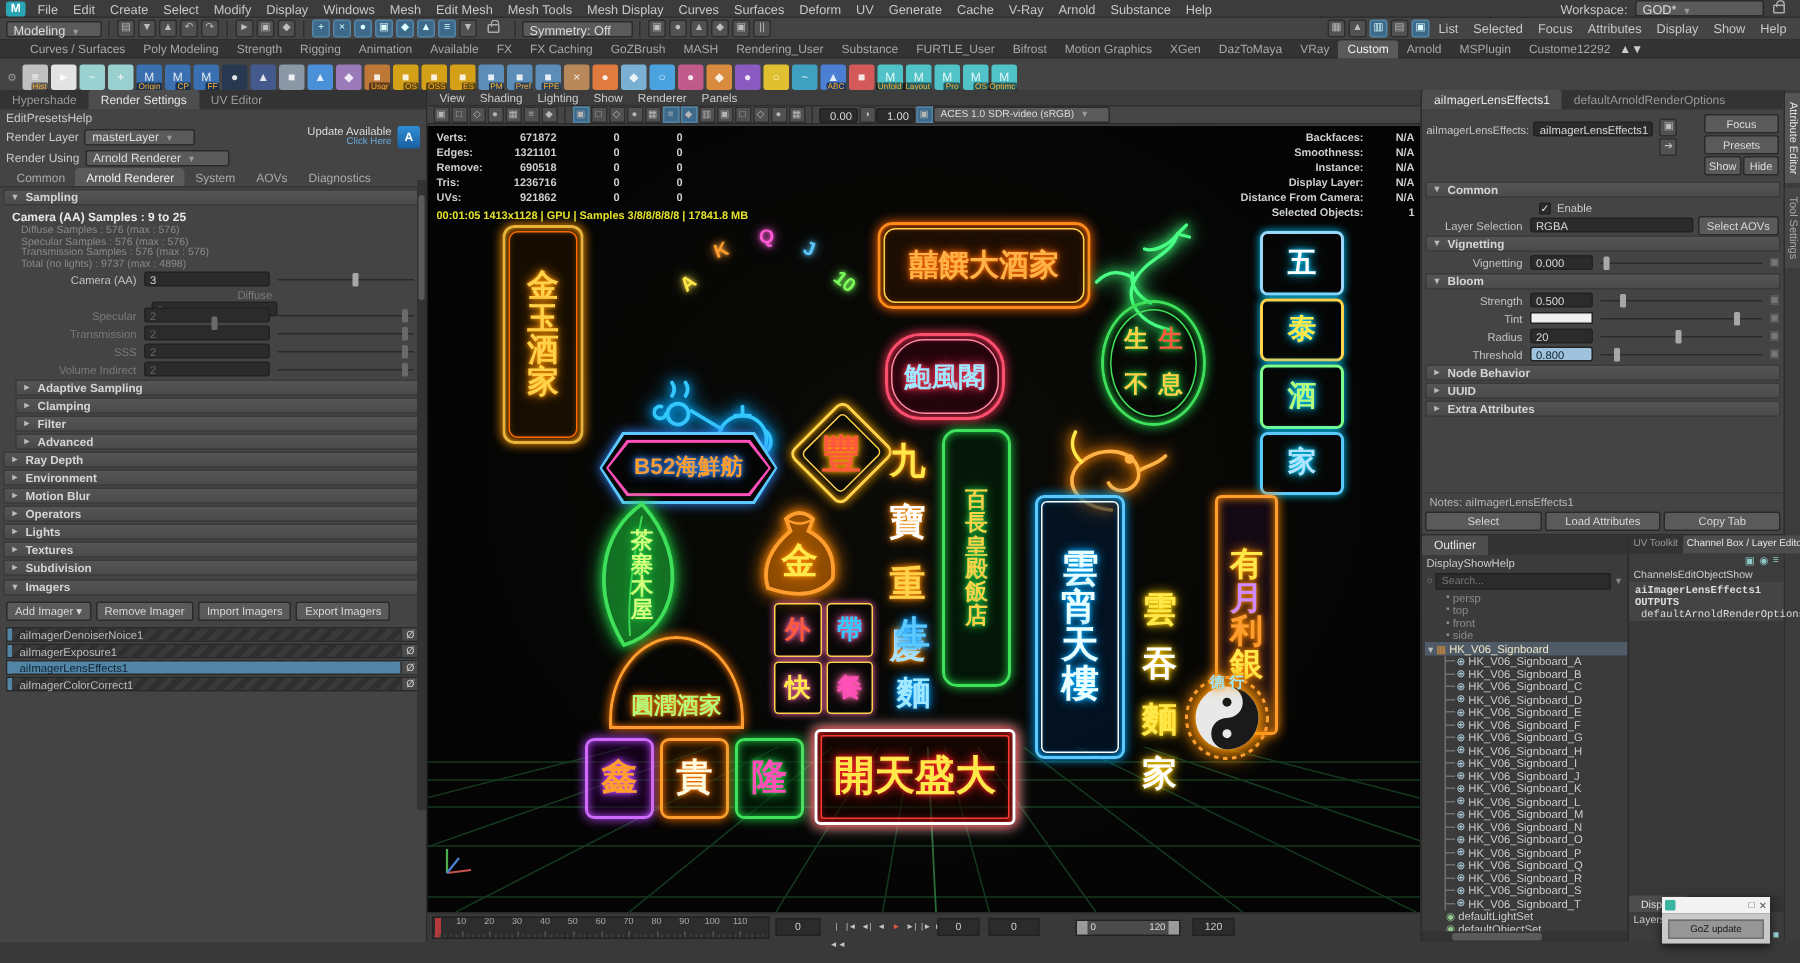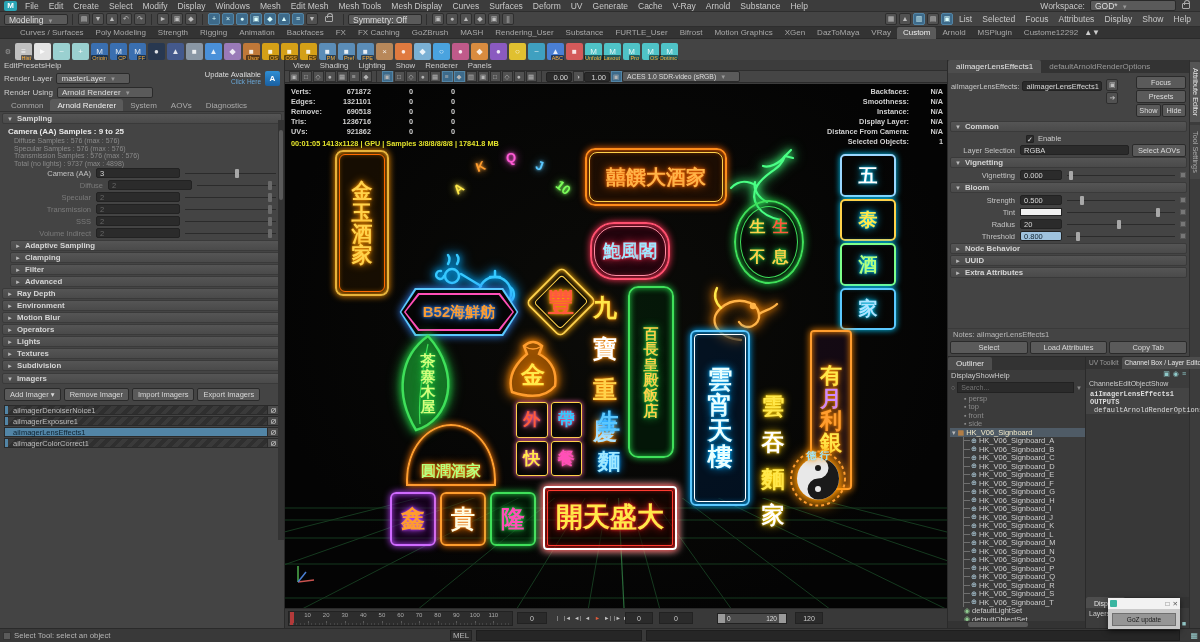--- a/index.html
+++ b/index.html
@@ -272,21 +272,21 @@
         <span class="mi">Help</span>
       </div>
   </div>
 
   <div id="shelf-tabs" class="flex">
       <span class="stab">Curves / Surfaces</span>
       <span class="stab">Poly Modeling</span>
       <span class="stab">Strength</span>
       <span class="stab">Rigging</span>
       <span class="stab">Animation</span>
-      <span class="stab">Backfaces</span>
+      <span class="stab">Available</span>
       <span class="stab">FX</span>
       <span class="stab">FX Caching</span>
       <span class="stab">GoZBrush</span>
       <span class="stab">MASH</span>
       <span class="stab">Rendering_User</span>
       <span class="stab">Substance</span>
       <span class="stab">FURTLE_User</span>
       <span class="stab">Bifrost</span>
       <span class="stab">Motion Graphics</span>
       <span class="stab">XGen</span>
@@ -333,20 +333,25 @@
         <span class="sic" style="background: rgb(212, 90, 90);">■</span>
         <span class="sic" style="background: rgb(79, 195, 199);">M<span class="tag">Unfold</span></span>
         <span class="sic" style="background: rgb(79, 195, 199);">M<span class="tag">Layout</span></span>
         <span class="sic" style="background: rgb(79, 195, 199);">M<span class="tag">Pro</span></span>
         <span class="sic" style="background: rgb(79, 195, 199);">M<span class="tag">OS</span></span>
         <span class="sic" style="background: rgb(79, 195, 199);">M<span class="tag">Optimc</span></span>
       </div>
   </div>
 
   <div id="left">
+    <div class="wtabs" id="rs-wtabs">
+        <span class="wtab">Hypershade</span>
+        <span class="wtab on">Render Settings</span>
+        <span class="wtab">UV Editor</span>
+      </div>
     <div id="rs-menus" class="flex">
         <span class="mi">Edit</span>
         <span class="mi">Presets</span>
         <span class="mi">Help</span>
       </div>
     <div class="lrow">
       <span style="margin-right:4px">Render Layer</span>
       <div class="dd" style="width:74px">
         <span>masterLayer</span><span class="ar">▼</span>
       </div>
@@ -382,21 +387,21 @@
         <div class="inf">Total (no lights) : 9737 (max : 4898)</div>
       </div>
     <div id="rs-sliders">
         <div class="arow" style="padding-left: 8px;">
           <span class="lbl" style="width: 88px;">Camera (AA)</span>
           <div class="field" style="width: 84px;">3</div>
           <div class="track">
             <div class="hnd" style="left: calc(57% - 2px);"></div>
           </div>
         </div>
-        <div class="arow" style="padding-left: 20px;">
+        <div class="arow" style="padding-left: 4px; flex-direction: column;">
           <span class="lbl dim" style="width: 88px;">Diffuse</span>
           <div class="field" style="width: 84px; color: rgb(102, 102, 102);">2</div>
           <div class="track">
             <div class="hnd" style="left: calc(93% - 2px); background: rgb(106, 106, 106);"></div>
           </div>
         </div>
         <div class="arow" style="padding-left: 8px;">
           <span class="lbl dim" style="width: 88px;">Specular</span>
           <div class="field" style="width: 84px; color: rgb(102, 102, 102);">2</div>
           <div class="track">
@@ -944,28 +949,20 @@
     <div class="tfield" style="left:374px;width:34px">0</div>
     <div id="rangebar">
       <div class="rh"></div>
       <span style="flex:1;text-align:left;padding-left:2px">0</span>
       <span style="padding-right:2px">120</span>
       <div class="rh"></div>
     </div>
     <div class="tfield" style="left:510px;width:28px">120</div>
   </div>
 
-  <div id="cmd">
-    <span style="position:absolute;left:3px;top:3px;width:8px;height:8px;background:#5a5a5a;border:1px solid #333"></span>
-    <span id="status-line">Select Tool: select an object</span>
-    <span class="mel">MEL</span>
-    <div class="cmdfield" style="left:476px;width:166px"></div>
-    <div class="cmdfield" style="left:646px;width:534px"></div>
-    <span style="position:absolute;right:2px;top:2px;color:#9ad0d0;font-size:8px">▦</span>
-  </div>
 
   <div id="right">
     <div id="right-main">
       <div class="wtabs" id="ae-tabs">
           <span class="wtab on">aiImagerLensEffects1</span>
           <span class="wtab">defaultArnoldRenderOptions</span>
         </div>
       <div id="ae-node">
         <span style="font-size:7.3px;color:#c8c8c8;margin-top:6px">aiImagerLensEffects:</span>
         <div class="field" style="width:80px;margin-top:5px">aiImagerLensEffects1</div>

